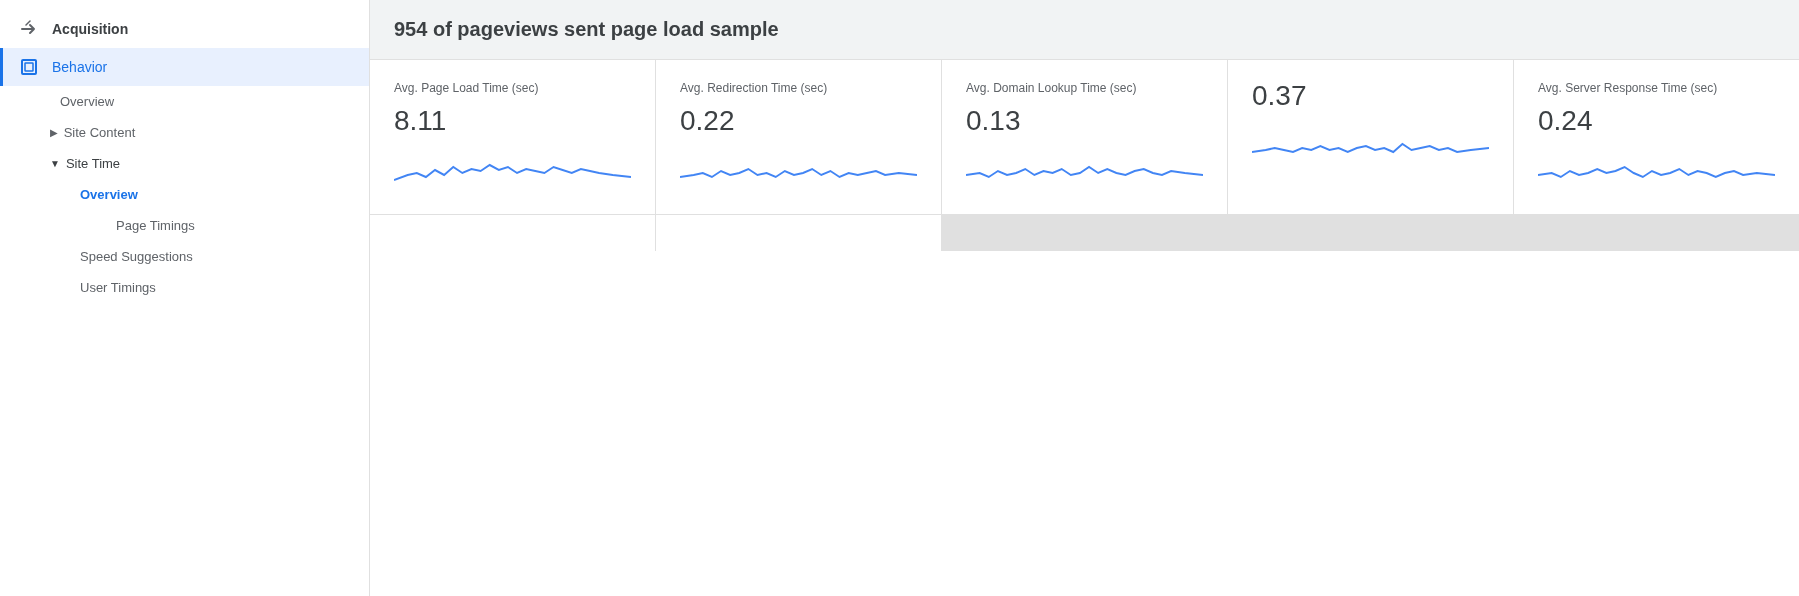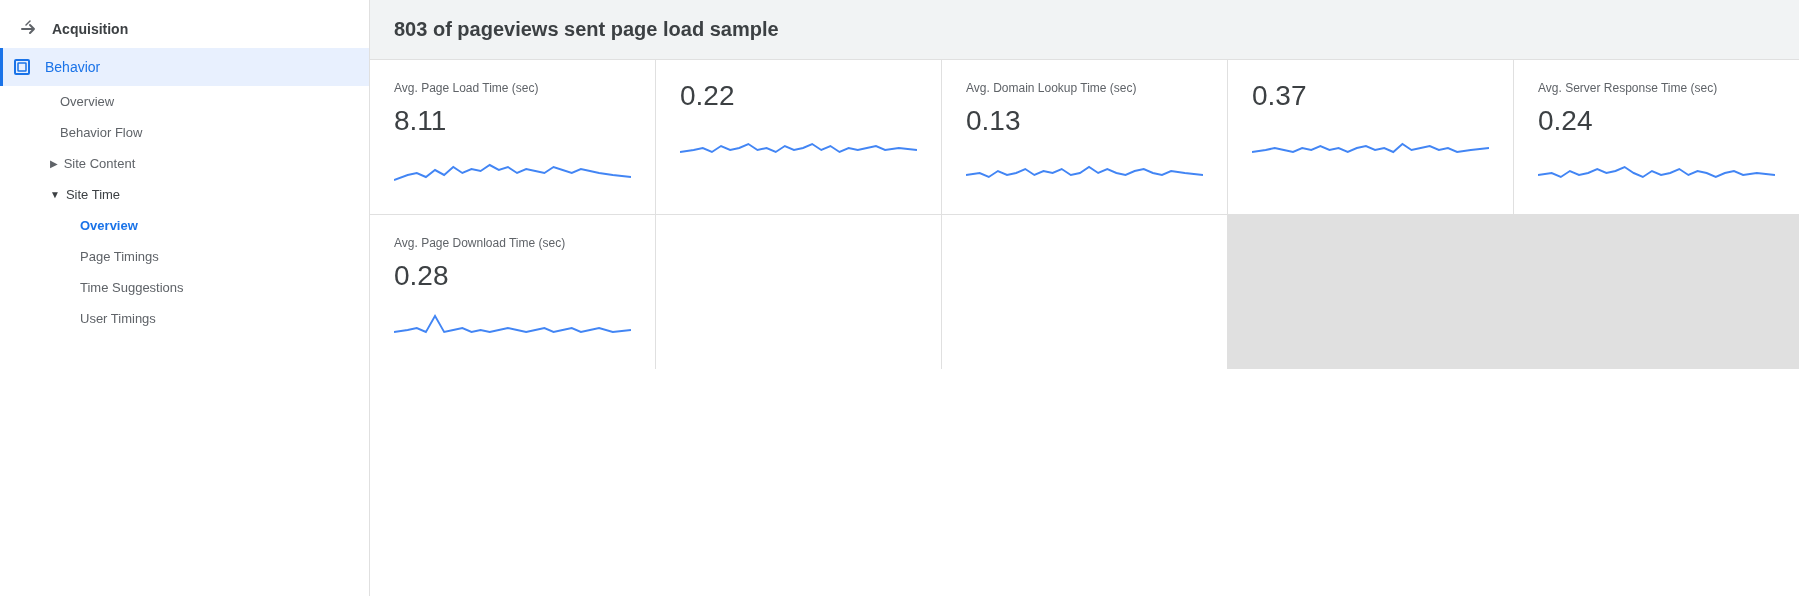--- a/index.html
+++ b/index.html
@@ -36,21 +36,21 @@
       margin-right: 14px;
       color: #5f6368;
       font-size: 16px;
       display: flex;
       align-items: center;
     }
 
     .sidebar-item.active-parent {
       border-left: 3px solid #1a73e8;
       background: #e8f0fe;
-      padding-left: 10px;
+      padding-left: 17px;
     }
 
     .sidebar-section-label {
       font-size: 14px;
       color: #3c4043;
       font-weight: bold;
     }
 
     .sidebar-sub-item {
       padding: 8px 20px 8px 60px;
@@ -159,69 +159,67 @@
         <rect x="5" y="5" width="8" height="8" rx="0.5" stroke="#1a73e8" stroke-width="1.5"></rect>
       </svg>
     </span>
     <span class="sidebar-section-label" style="color:#1a73e8; font-weight:500;">Behavior</span>
   </div>
 
   <div class="sidebar-sub-item">
     <span>Overview</span>
   </div>
 
-  <div class="sidebar-sub-item">
-    <span>Behavior Flow</span>
-  </div>
 
   <div class="sidebar-sub-group-label">
     <span class="arrow">▶</span>
     <span>Site Content</span>
   </div>
 
   <div class="sidebar-sub-group-label" style="color:#3c4043;">
     <span class="arrow">▼</span>
     <span>Site Time</span>
   </div>
 
   <div class="sidebar-sub-item active" style="padding-left: 80px;">
     <span>Overview</span>
   </div>
 
+  <div class="sidebar-sub-item" style="padding-left: 80px; margin-left: 36px;">
+    <span>Page Timings</span>
+  </div>
+
   <div class="sidebar-sub-item" style="padding-left: 80px;">
-    <span>Page Timings</span>
-  </div>
-
-  <div class="sidebar-sub-item" style="padding-left: 80px;">
-    <span>Time Suggestions</span>
+    <span>Speed Suggestions</span>
   </div>
 
   <div class="sidebar-sub-item" style="padding-left: 80px;">
     <span>User Timings</span>
   </div>
 
 </div>
 
 <div class="main">
 
   <div class="page-header">
-    <span class="page-header-title">803 of pageviews sent page load sample</span>
+    <span class="page-header-title">954 of pageviews sent page load sample</span>
   </div>
 
   <div class="all-metrics">
 
     <div class="metric-card">
       <div class="metric-label">Avg. Page Load Time (sec)</div>
       <div class="metric-value">8.11</div>
       <svg class="metric-chart" viewBox="0 0 260 50" preserveAspectRatio="none">
         <polyline points="0,35 15,30 25,28 35,32 45,25 55,30 65,22 75,28 85,24 95,26 105,20 115,25 125,22 135,28 145,24 155,26 165,28 175,22 185,25 195,28 205,24 215,26 225,28 240,30 260,32" fill="none" stroke="#4285f4" stroke-width="2"></polyline>
       </svg>
     </div>
 
     <div class="metric-card">
+      <div class="metric-label">Avg. Redirection Time (sec)</div>
       <div class="metric-value">0.22</div>
       <svg class="metric-chart" viewBox="0 0 260 50" preserveAspectRatio="none">
         <polyline points="0,32 15,30 25,28 35,32 45,26 55,30 65,28 75,24 85,30 95,28 105,32 115,26 125,30 135,28 145,24 155,30 165,26 175,32 185,28 195,30 205,28 215,26 225,30 240,28 260,30" fill="none" stroke="#4285f4" stroke-width="2"></polyline>
       </svg>
     </div>
 
     <div class="metric-card">
       <div class="metric-label">Avg. Domain Lookup Time (sec)</div>
       <div class="metric-value">0.13</div>
       <svg class="metric-chart" viewBox="0 0 260 50" preserveAspectRatio="none">
@@ -237,26 +235,19 @@
     </div>
 
     <div class="metric-card">
       <div class="metric-label">Avg. Server Response Time (sec)</div>
       <div class="metric-value">0.24</div>
       <svg class="metric-chart" viewBox="0 0 260 50" preserveAspectRatio="none">
         <polyline points="0,30 15,28 25,32 35,26 45,30 55,28 65,24 75,28 85,26 95,22 105,28 115,32 125,26 135,30 145,28 155,24 165,30 175,26 185,28 195,32 205,28 215,26 225,30 240,28 260,30" fill="none" stroke="#4285f4" stroke-width="2"></polyline>
       </svg>
     </div>
 
-    <div class="metric-card">
-      <div class="metric-label">Avg. Page Download Time (sec)</div>
-      <div class="metric-value">0.28</div>
-      <svg class="metric-chart" viewBox="0 0 260 50" preserveAspectRatio="none">
-        <polyline points="0,32 15,30 25,28 35,32 45,16 55,32 65,30 75,28 85,32 95,30 105,32 115,30 125,28 135,30 145,32 155,30 165,28 175,32 185,30 195,28 205,32 215,30 225,28 240,32 260,30" fill="none" stroke="#4285f4" stroke-width="2"></polyline>
-      </svg>
-    </div>
 
     <div class="metric-card metric-card-empty"></div>
     <div class="metric-card metric-card-empty"></div>
 
   </div>
 
 </div>
 
 </body></html>

